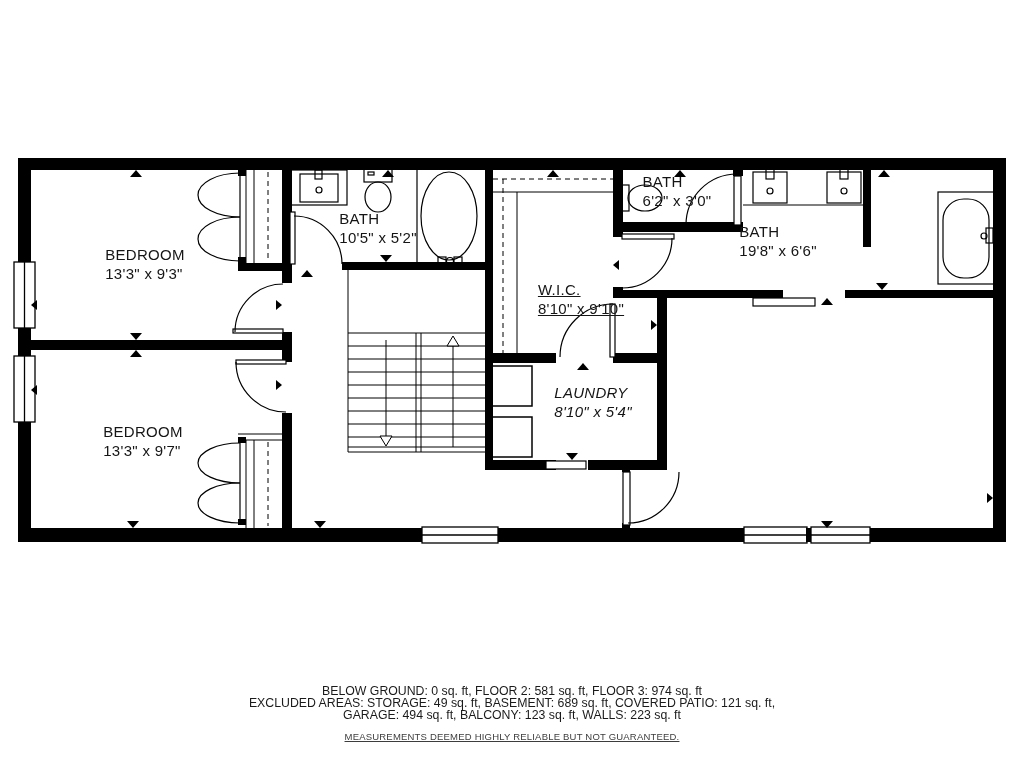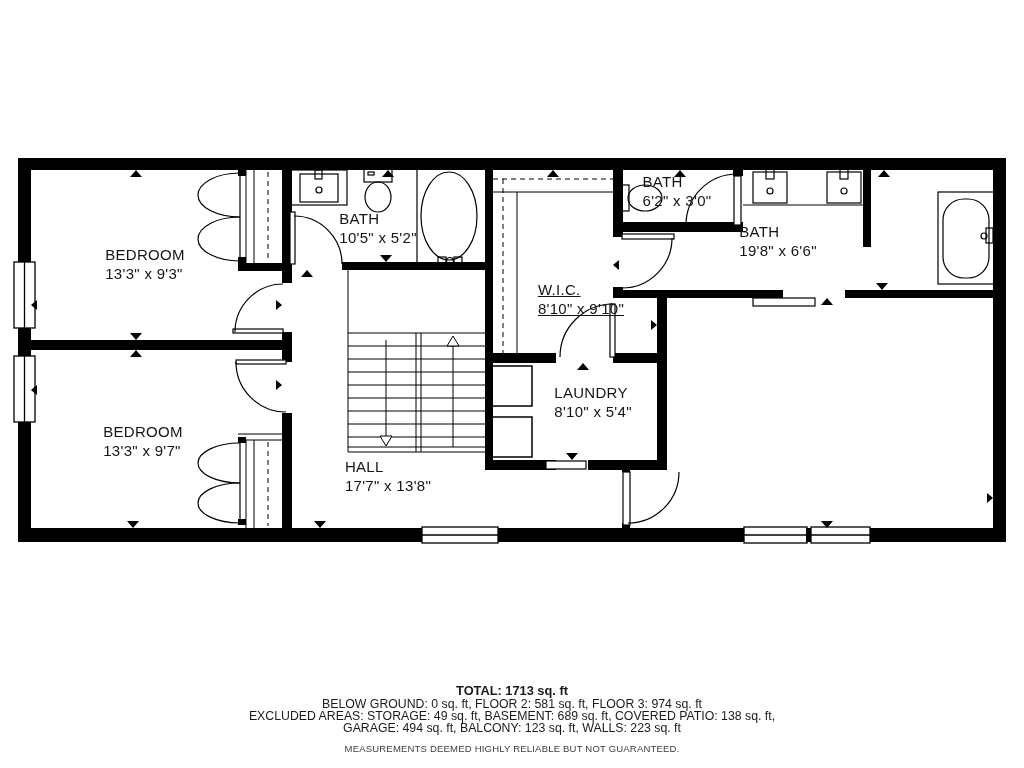--- a/index.html
+++ b/index.html
@@ -6,21 +6,21 @@
   .page{position:relative;width:1024px;height:768px;background:#ffffff;overflow:hidden;
         font-family:"Liberation Sans", sans-serif;color:#111;}
   .plan-svg{position:absolute;left:0;top:0;}
   .room-label{position:absolute;transform:translateX(-50%);text-align:left;
               font-size:15px;line-height:18.5px;letter-spacing:.3px;color:#151515;white-space:nowrap;}
   .room-label .rname{display:block;}
   .room-label .rdims{display:block;}
   .footer{position:absolute;left:0;top:685px;width:1024px;text-align:center;color:#1a1a1a;}
   .footer .total{font-size:12.8px;font-weight:bold;line-height:12.5px;}
   .footer .fline{font-size:12.3px;line-height:12.2px;}
-  .footer .disclaimer{margin-top:9px;font-size:9.5px;color:#3d3d3d;letter-spacing:.2px;}
+  .footer .disclaimer{margin-top:9px;font-size:9.5px;color:#3d3d3d;letter-spacing:.2px;text-decoration:underline;}
 </style>
 </head>
 <body>
 
 <div class="page">
 
   <svg class="plan-svg" width="1024" height="768" viewBox="0 0 1024 768">
 
     <g fill="#000">
 
@@ -274,30 +274,25 @@
     <span class="rdims">6'2" x 3'0"</span>
   </div>
   <div class="room-label" style="left:778px;top:223px;">
     <span class="rname">BATH</span>
     <span class="rdims">19'8" x 6'6"</span>
   </div>
   <div class="room-label" style="left:143px;top:423px;">
     <span class="rname">BEDROOM</span>
     <span class="rdims">13'3" x 9'7"</span>
   </div>
-  <div class="room-label" style="left:593px;top:384px;">
+  <div class="room-label" style="left:593px;top:384px;font-style:italic;">
     <span class="rname">LAUNDRY</span>
     <span class="rdims">8'10" x 5'4"</span>
   </div>
-  <div class="room-label" style="left:388px;top:458px;">
-    <span class="rname">HALL</span>
-    <span class="rdims">17'7" x 13'8"</span>
-  </div>
 
   <div class="footer">
-    <div class="total">TOTAL: 1713 sq. ft</div>
     <div class="fline">BELOW GROUND: 0 sq. ft, FLOOR 2: 581 sq. ft, FLOOR 3: 974 sq. ft</div>
-    <div class="fline">EXCLUDED AREAS: STORAGE: 49 sq. ft, BASEMENT: 689 sq. ft, COVERED PATIO: 138 sq. ft,</div>
+    <div class="fline">EXCLUDED AREAS: STORAGE: 49 sq. ft, BASEMENT: 689 sq. ft, COVERED PATIO: 121 sq. ft,</div>
     <div class="fline">GARAGE: 494 sq. ft, BALCONY: 123 sq. ft, WALLS: 223 sq. ft</div>
     <div class="disclaimer">MEASUREMENTS DEEMED HIGHLY RELIABLE BUT NOT GUARANTEED.</div>
   </div>
 
 </div>
 
 </body></html>

